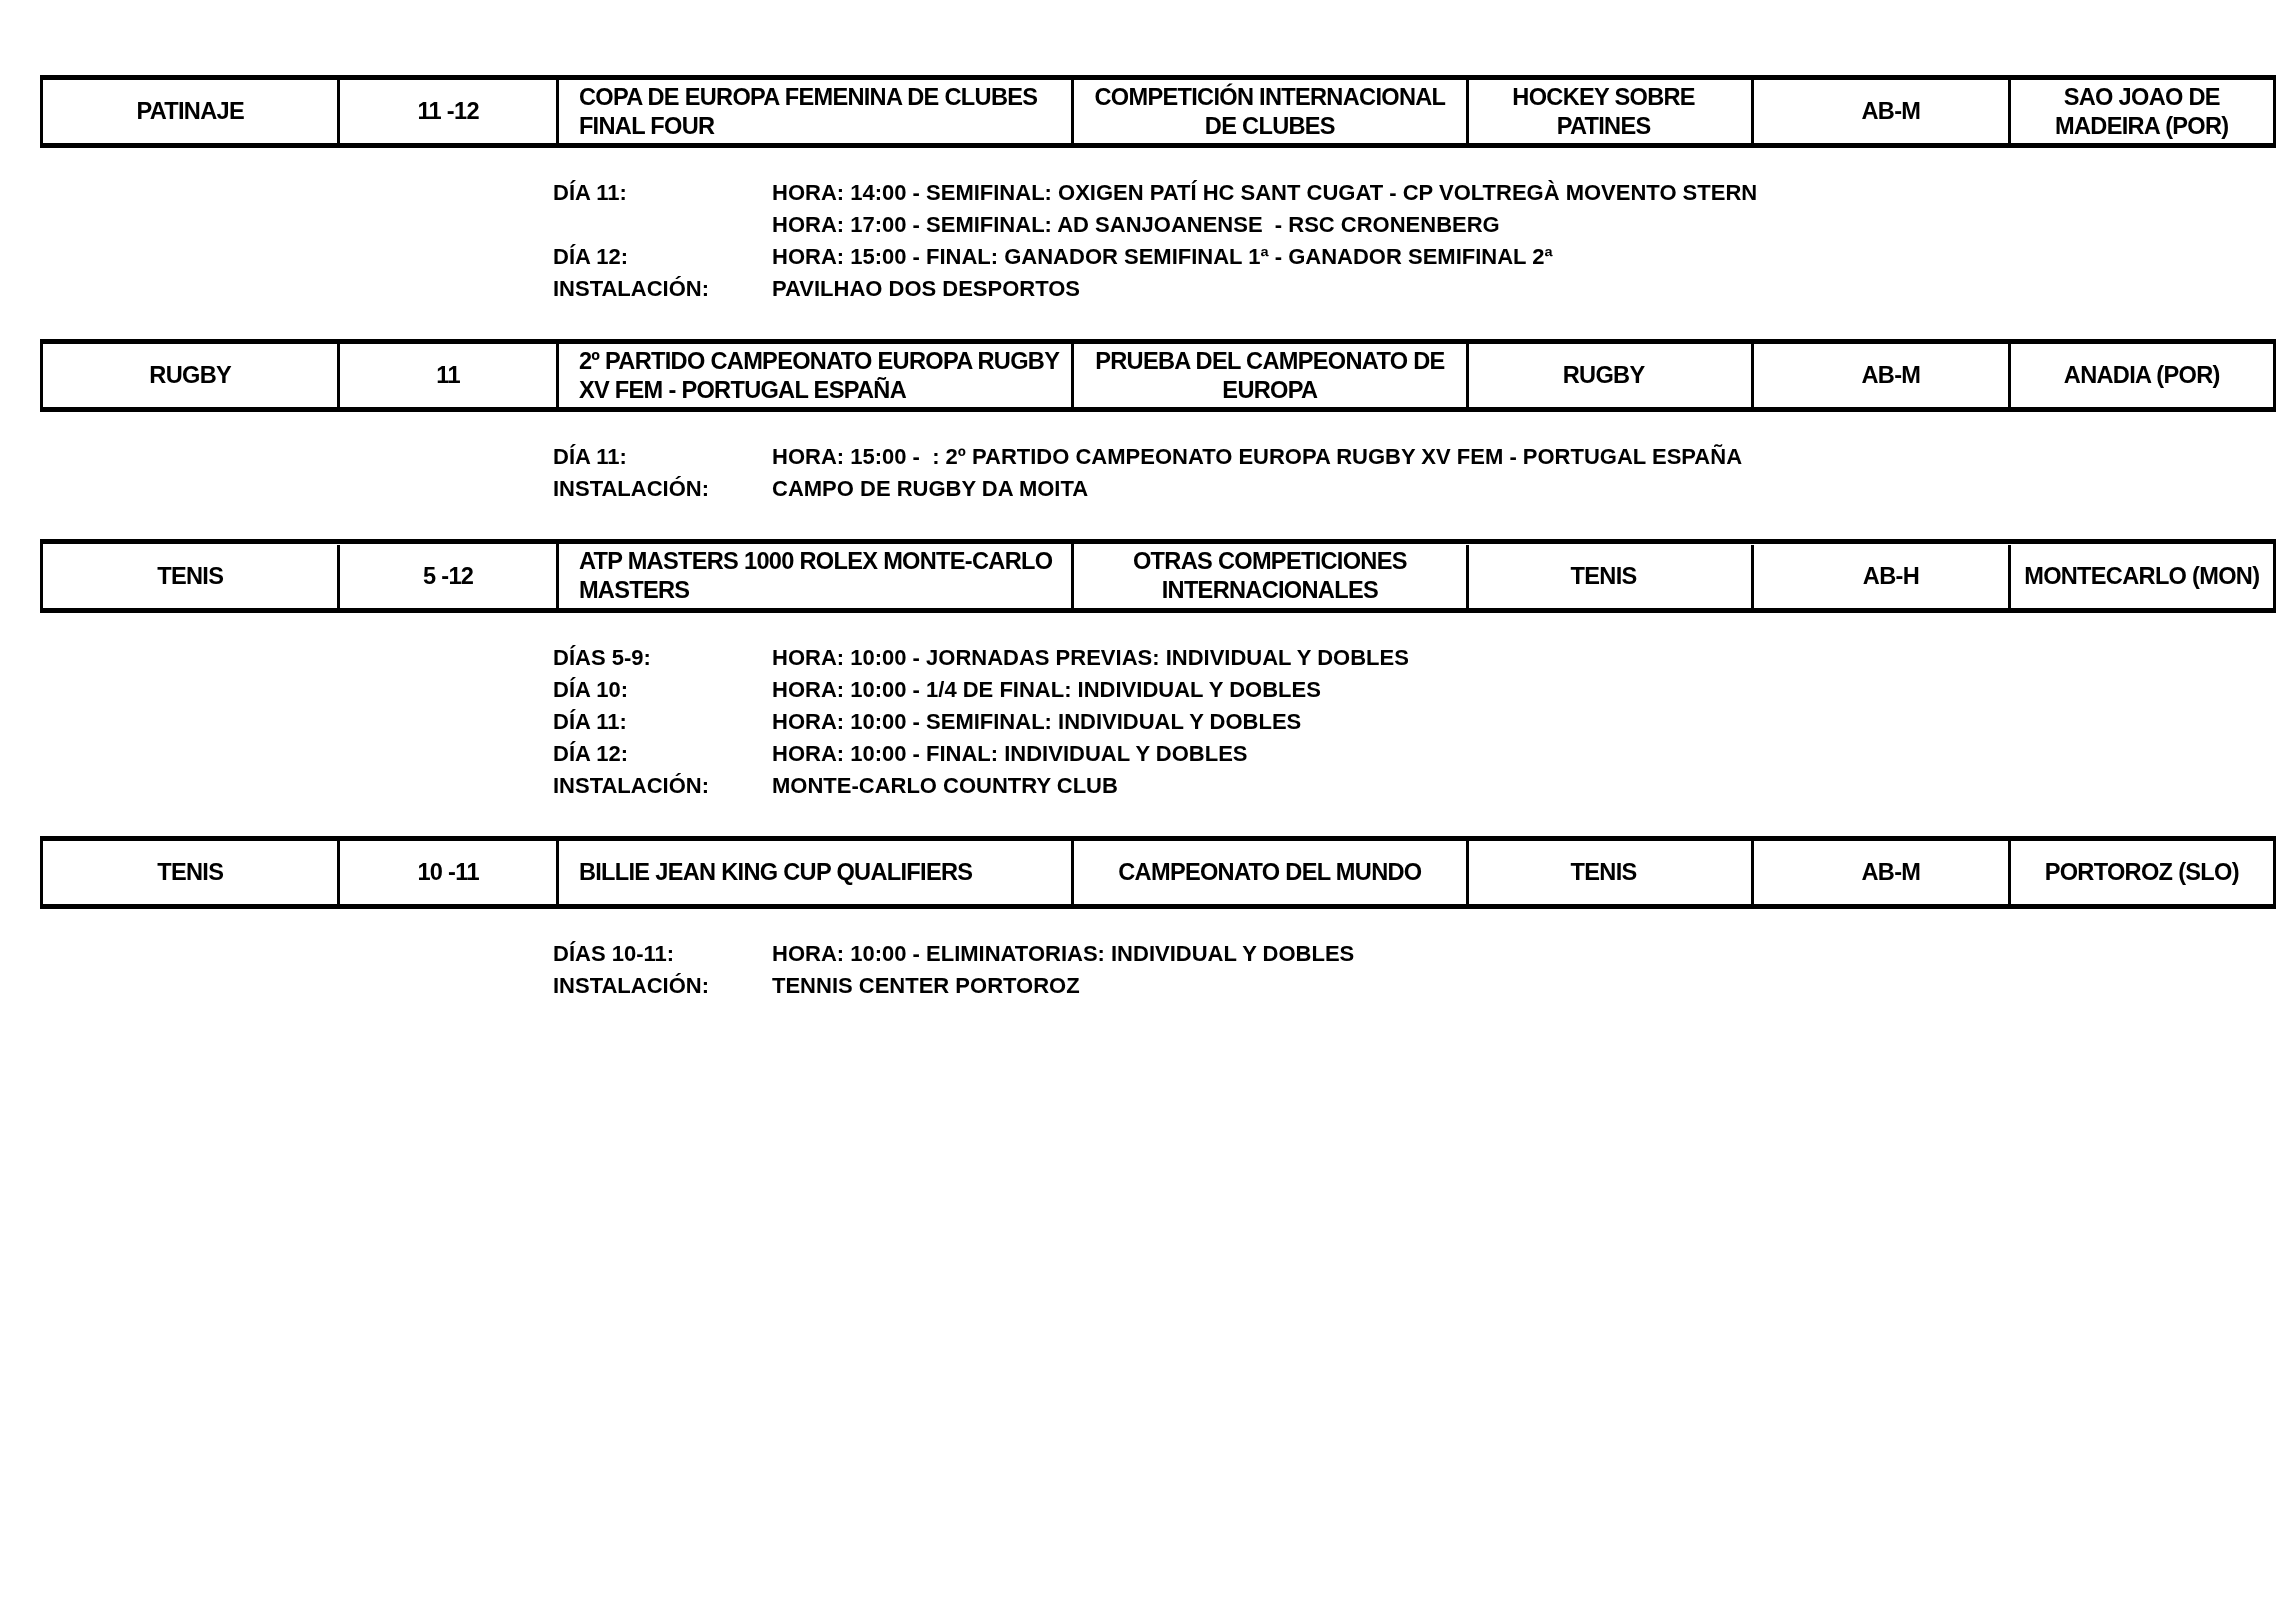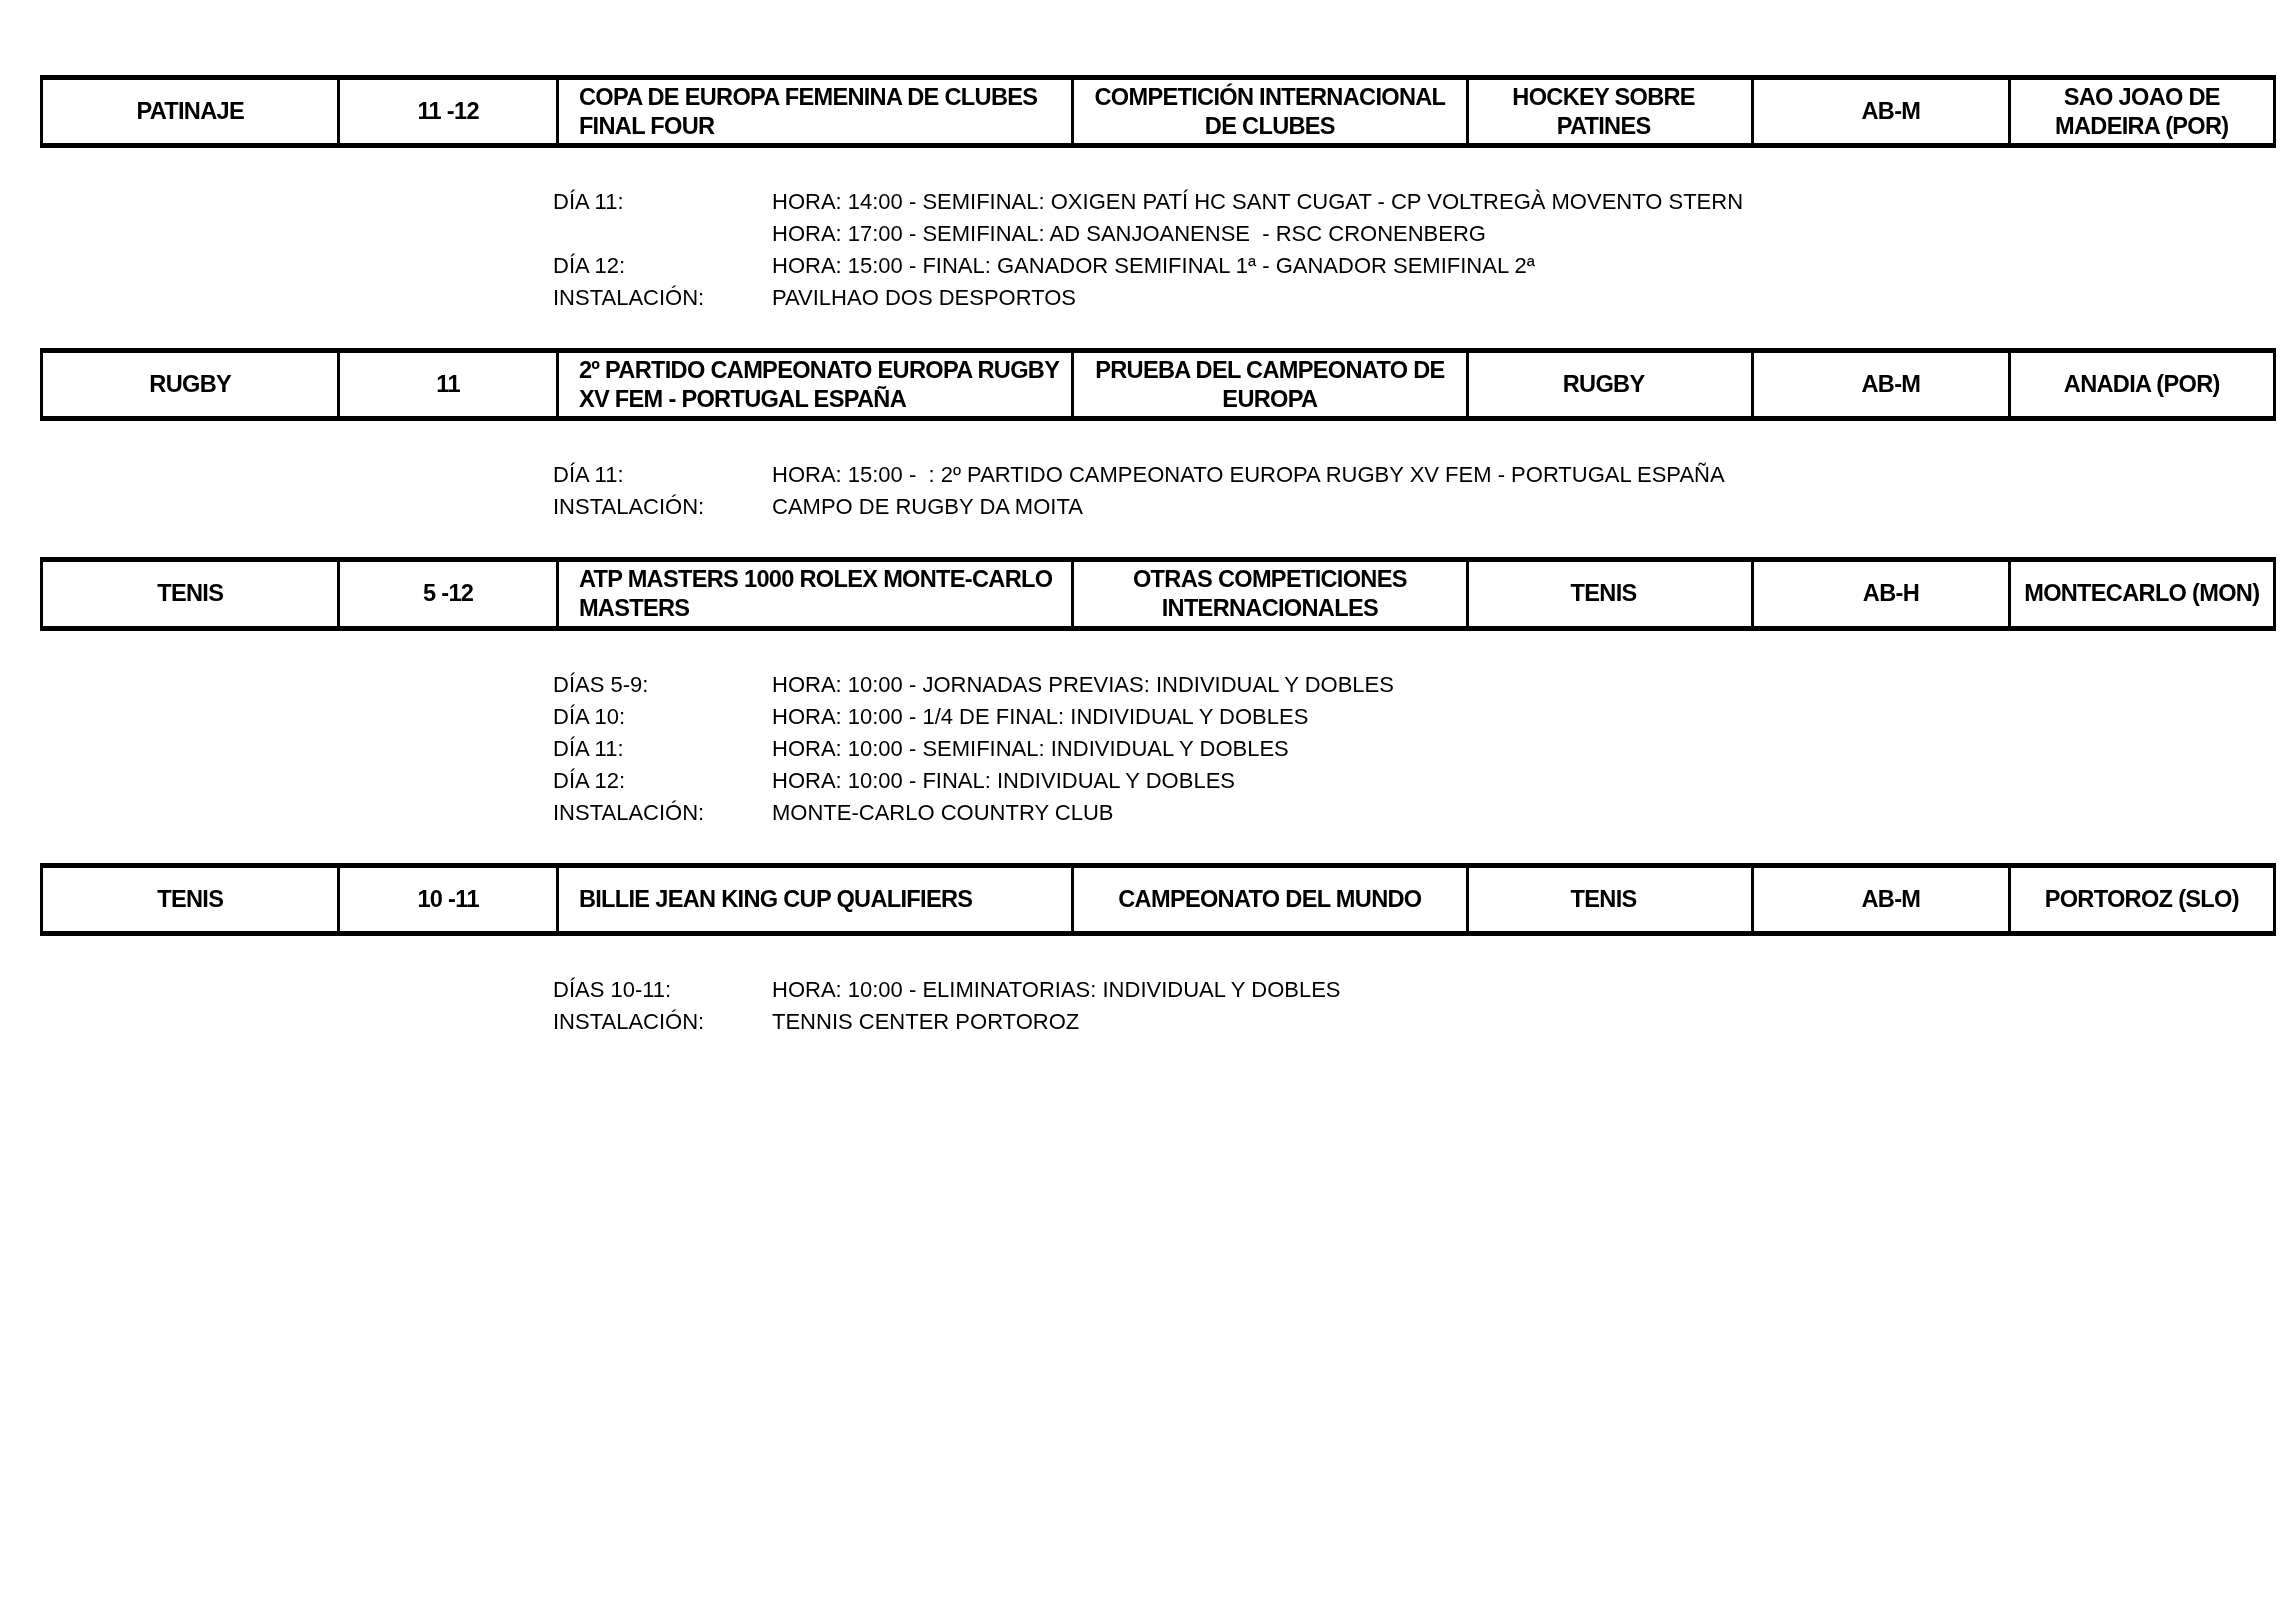--- a/index.html
+++ b/index.html
@@ -23,20 +23,21 @@
     margin-bottom: 34px;
   }
   .event-header {
     display: flex;
     width: 2236px;
     box-sizing: border-box;
     border-top: 5.2px solid #000;
     border-bottom: 5.2px solid #000;
     border-left: 3.9px solid #000;
     border-right: 3.9px solid #000;
+    align-items: flex-end;
   }
   .cell {
     box-sizing: border-box;
     border-left: 3.3px solid #000;
     display: flex;
     align-items: center;
     justify-content: center;
     text-align: center;
     font-weight: bold;
     font-size: 23.6px;
@@ -47,22 +48,23 @@
   }
   .cell:first-child { border-left: none; }
   .c0 { width: 13.2%; }
   .c1 { width: 9.8%; }
   .c2 { width: 23.1%; justify-content: flex-start; text-align: left; padding-left: 20px; }
   .c3 { width: 17.7%; }
   .c4 { width: 12.8%; padding-left: 1.3px; padding-right: 14px; }
   .c5 { width: 11.5%; padding-left: 24px; }
   .c6 { width: 11.9%; }
   .event-details {
-    margin-top: 38px;
+    margin-top: 29px;
     margin-left: 513px;
+    font-weight: bold;
   }
   .detail-line {
     display: flex;
     font-size: 22px;
     line-height: 32px;
   }
   .detail-label {
     flex: 0 0 219px;
     white-space: pre;
   }

